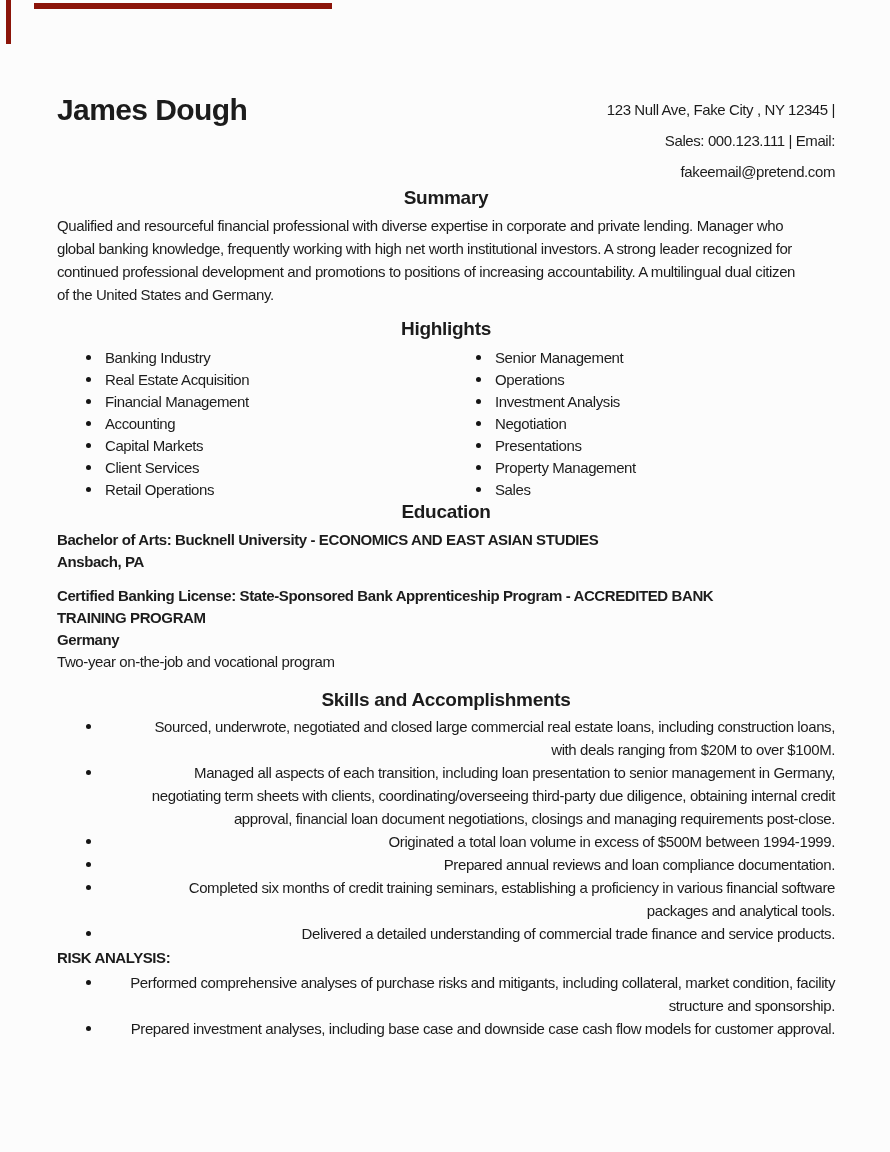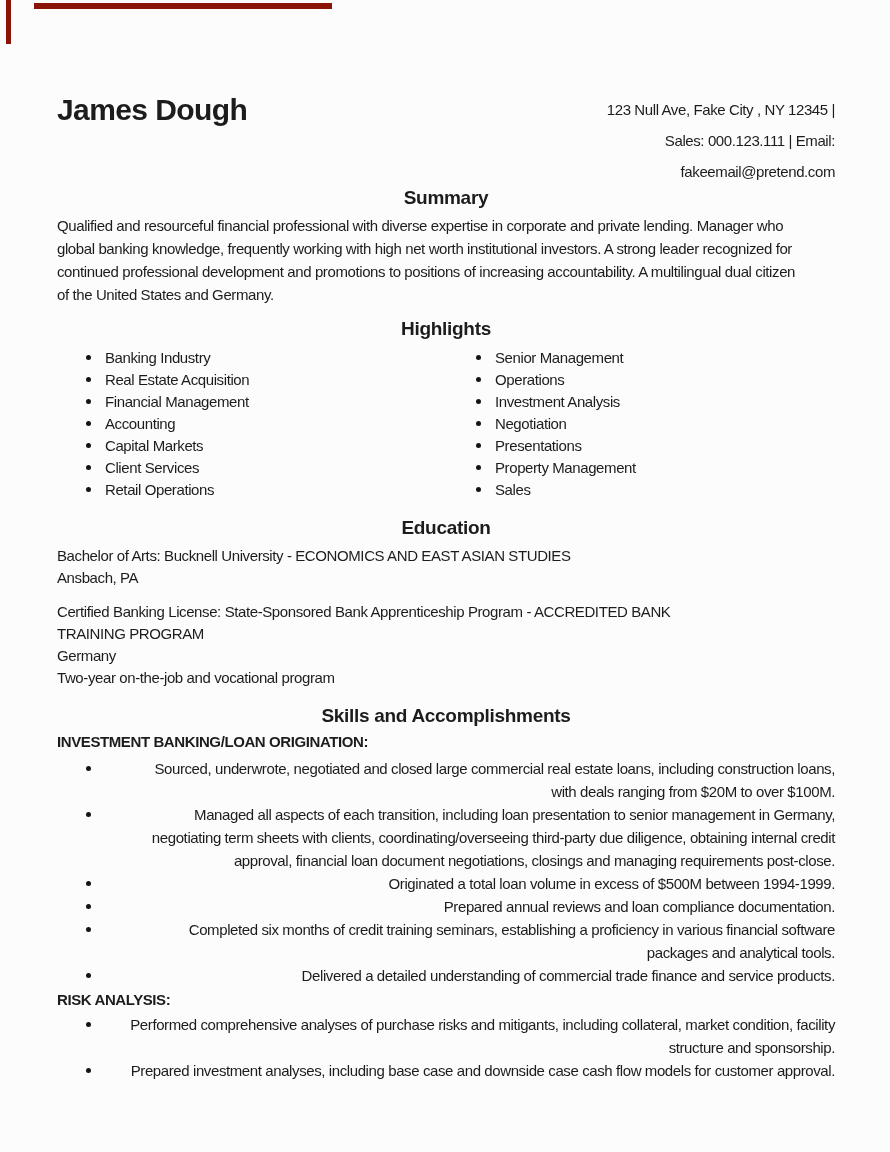--- a/index.html
+++ b/index.html
@@ -21,36 +21,36 @@
   .name { font-size: 30px; font-weight: bold; line-height: 32px; letter-spacing: -0.6px; white-space: nowrap; }
   .contact { text-align: right; font-size: 15px; line-height: 31px; white-space: nowrap; }
 
   .section-heading {
     text-align: center; font-size: 19px; font-weight: bold;
     line-height: 22px; margin: 0; letter-spacing: -0.3px;
   }
 
   .body-text { font-size: 15px; line-height: 23px; }
   .line { white-space: nowrap; }
-  .bold { font-weight: normal; }
+  .bold { font-weight: bold; }
 
   #summary .summary-text { margin-top: 5px; }
 
   #highlights { margin-top: 12px; }
   .hl-cols { display: flex; margin-top: 7px; }
   .hl-col-left { width: 390px; }
   .hl-col-right { flex: 1; }
   ul.plain { list-style: none; margin: 0; padding: 0 0 0 48px; font-size: 15px; }
   .hl-col-left li, .hl-col-right li { line-height: 22px; position: relative; white-space: nowrap; }
   .dot {
     position: absolute; left: -19px; top: 8px;
     width: 5px; height: 5px; border-radius: 50%; background: #151515;
   }
 
-  #education { margin-top: 16px; }
+  #education { }
   .edu-block-1 { margin-top: 6px; font-size: 15px; line-height: 22px; }
   .edu-block-2 { margin-top: 12px; font-size: 15px; line-height: 22px; }
 
   #skills { margin-top: 16px; }
   .group-title { font-weight: bold; font-size: 15px; line-height: 22px; margin-top: 4px; white-space: nowrap; }
   ul.skills { list-style: none; margin: 4px 0 0 0; padding: 0 0 0 48px; font-size: 15px; }
   ul.skills li { line-height: 23px; position: relative; text-align: right; }
   ul.skills .dot { top: 9px; }
 </style>
 </head>
@@ -118,21 +118,20 @@
       <div class="line bold">Certified Banking License: State-Sponsored Bank Apprenticeship Program - ACCREDITED BANK</div>
       <div class="line bold">TRAINING PROGRAM</div>
       <div class="line bold">Germany</div>
       <div class="line">Two-year on-the-job and vocational program</div>
     </div>
   </div>
 
   <div id="skills">
     <h2 class="section-heading">Skills and Accomplishments</h2>
 
-    <div class="group-title">INVESTMENT BANKING/LOAN ORIGINATION:</div>
     <ul class="skills">
       <li>
           <span class="dot"></span>
         <div class="line">Sourced, underwrote, negotiated and closed large commercial real estate loans, including construction loans,</div>
         <div class="line">with deals ranging from $20M to over $100M.</div>
       </li>
       <li>
           <span class="dot"></span>
         <div class="line">Managed all aspects of each transition, including loan presentation to senior management in Germany,</div>
         <div class="line">negotiating term sheets with clients, coordinating/overseeing third-party due diligence, obtaining internal credit</div>

